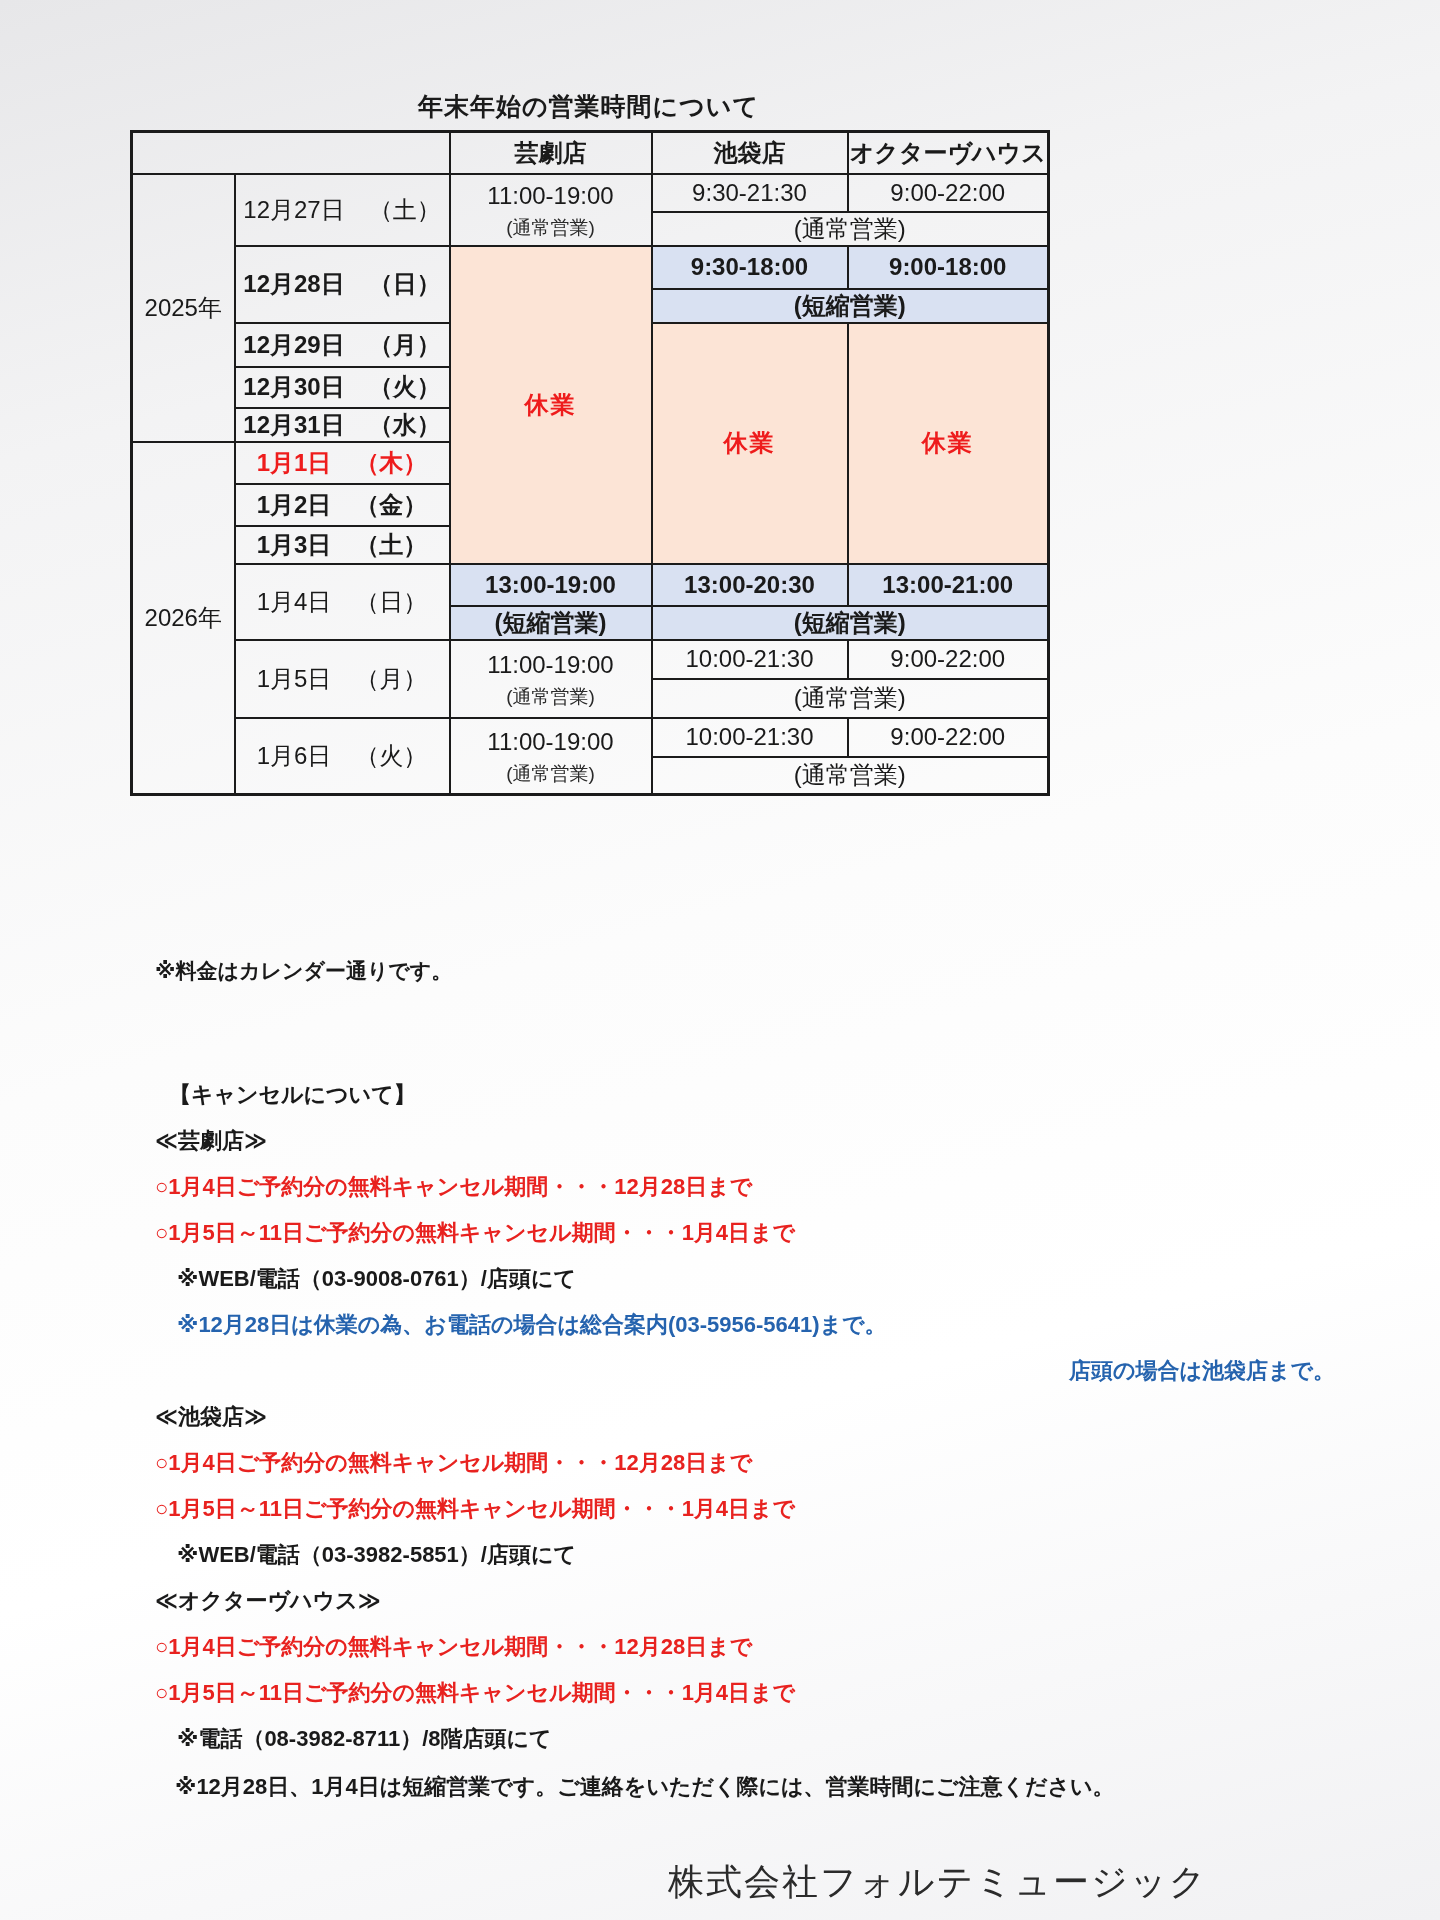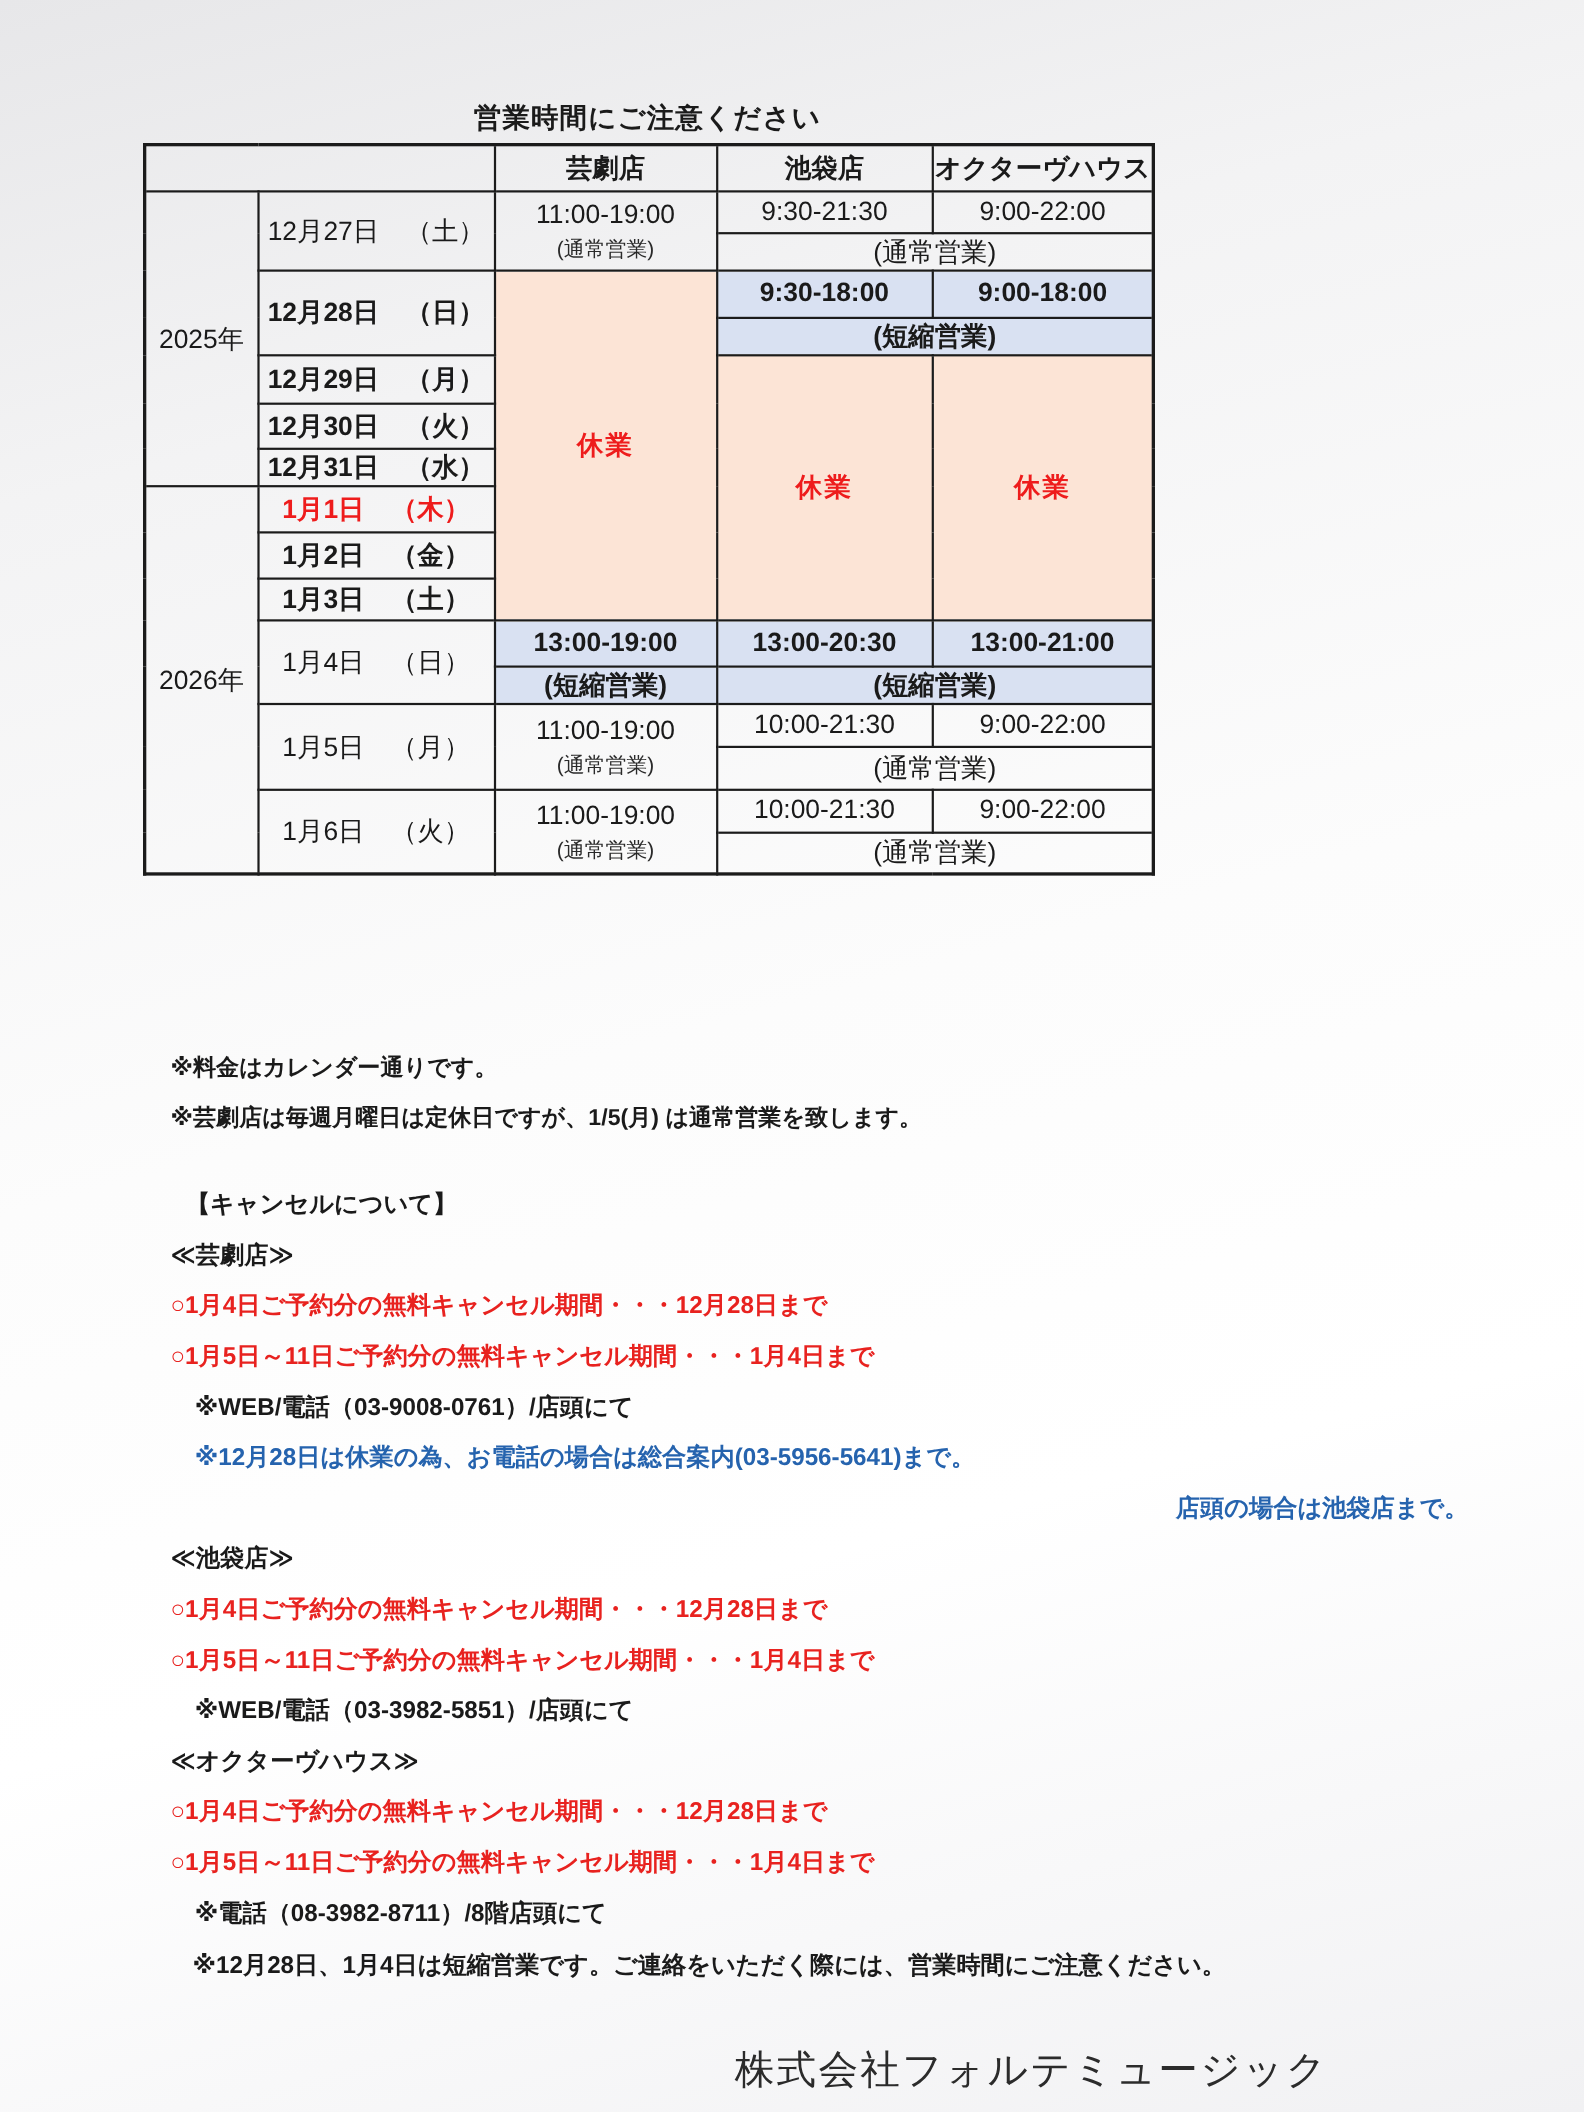--- a/index.html
+++ b/index.html
@@ -59,21 +59,21 @@
   .company{
     position:absolute;top:1858px;left:668px;
     font-size:36px;color:#2b2b2b;letter-spacing:2px;
   }
 </style>
 </head>
 <body>
 
 <div class="page">
 
-  <div class="title">営業時間にご注意ください</div>
+  <div class="title">年末年始の営業時間について</div>
 
   <table class="t">
     <colgroup>
       <col style="width:103px">
         <col style="width:215px">
         <col style="width:202px">
         <col style="width:196px">
         <col style="width:201px">
     </colgroup>
 
@@ -165,21 +165,20 @@
       <td>9:00-22:00</td>
     </tr>
     <tr style="height:38px">
       <td colspan="2" class="sm">(通常営業)</td>
     </tr>
   </tbody>
     </table>
 
   <div class="notes">
     <div>※料金はカレンダー通りです。</div>
-    <div>※芸劇店は毎週月曜日は定休日ですが、1/5(月) は通常営業を致します。</div>
   </div>
 
   <div class="cancel">
     <div class="heading">【キャンセルについて】</div>
 
     <div>
       <div class="store-name">≪芸劇店≫</div>
       <div class="rule">○1月4日ご予約分の無料キャンセル期間・・・12月28日まで</div>
       <div class="rule">○1月5日～11日ご予約分の無料キャンセル期間・・・1月4日まで</div>
       <div class="contact">※WEB/電話（03-9008-0761）/店頭にて</div>

